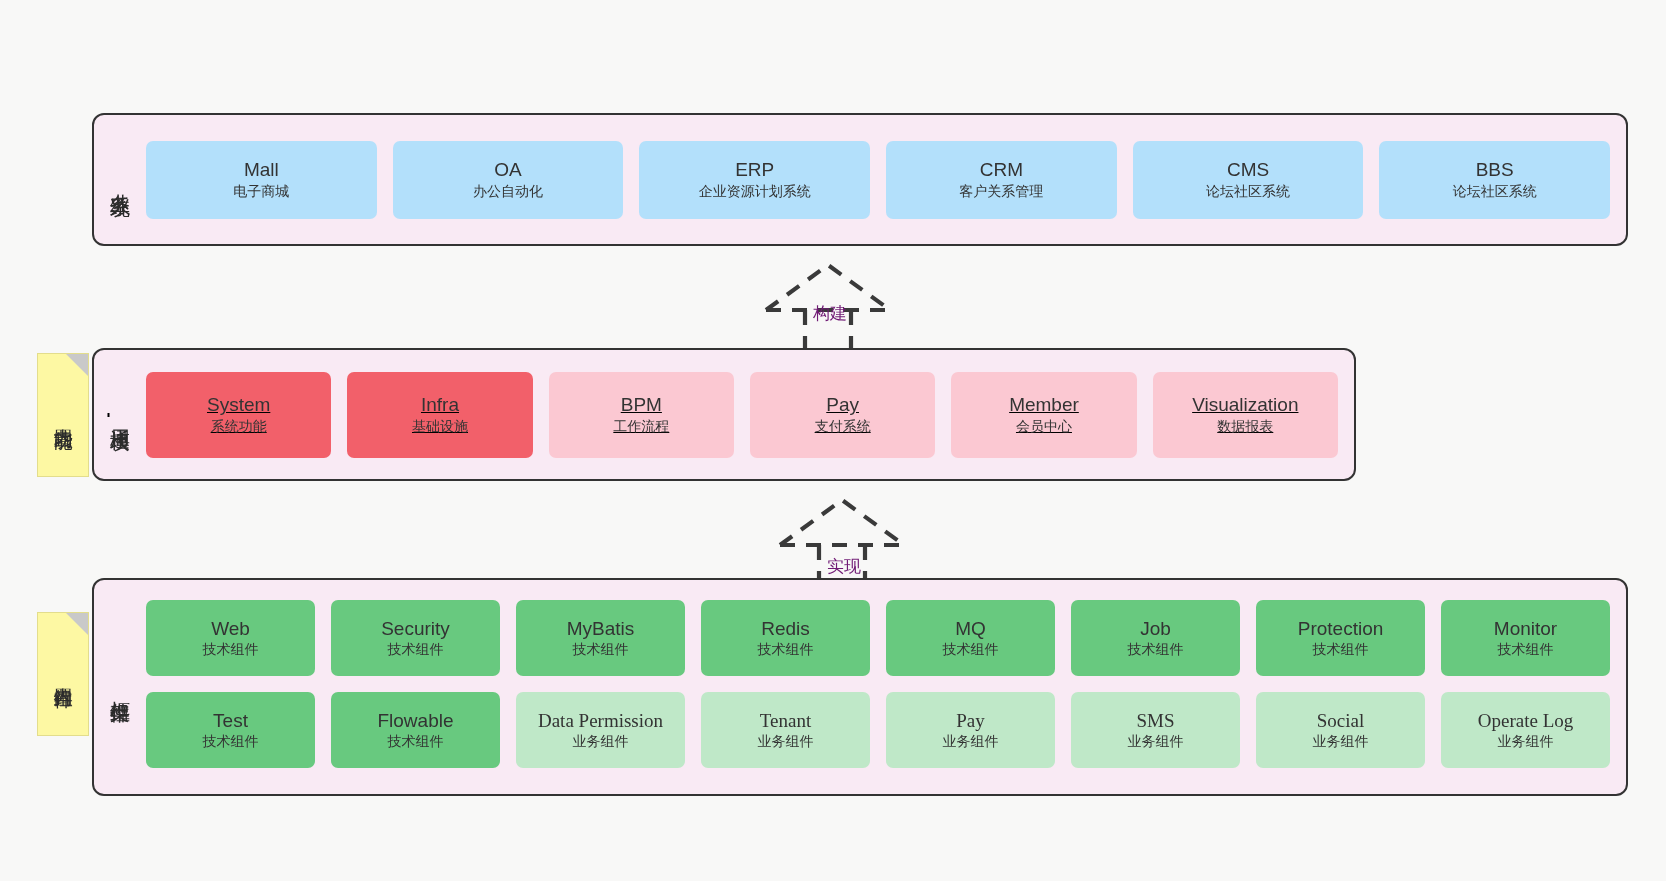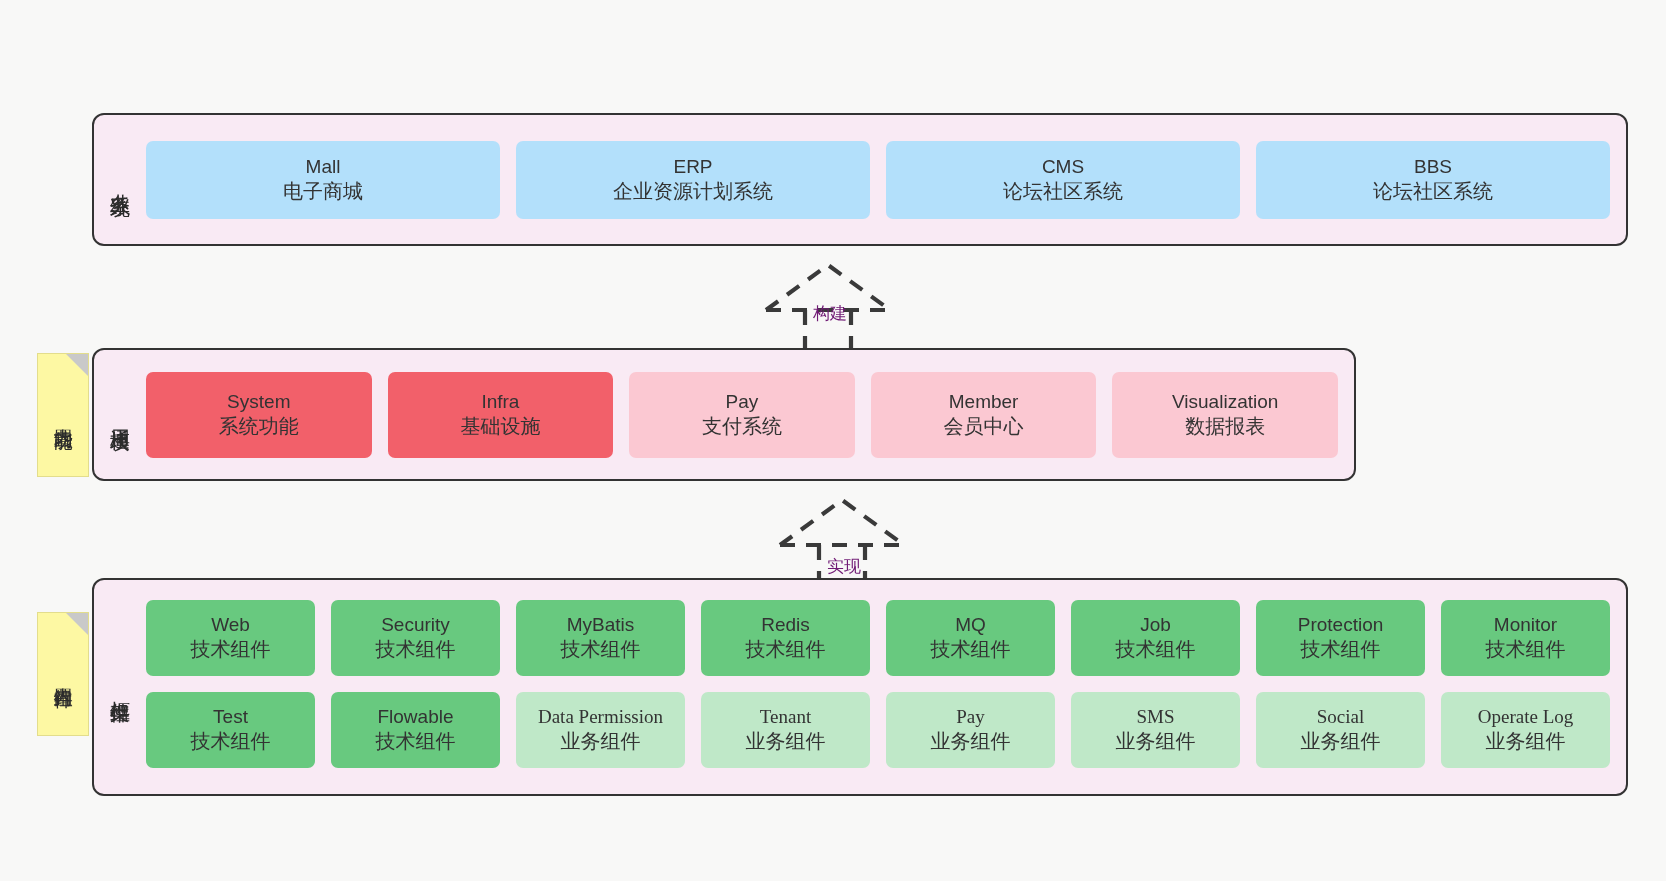--- a/index.html
+++ b/index.html
@@ -56,21 +56,21 @@
     display: flex;
     flex-direction: column;
     align-items: center;
     justify-content: center;
     color: #333333;
     line-height: 1.28;
     padding: 6px 4px;
     user-select: none;
   }
   .node .t1 { font-size: 19px; }
-  .node .t2 { font-size: 20px; }
+  .node .t2 { font-size: 14px; }
   .node.blue  { background: #b3e0fb; height: 78px; }
   .node.red   { background: #f2606a; height: 86px; }
   .node.pink  { background: #fbc8d2; height: 86px; }
   .node.green { background: #68c97f; height: 76px; }
   .node.lgreen{ background: #bfe8c8; height: 76px; font-family: Liberation Serif, serif; }
 
   
   .sticky {
     position: absolute;
     width: 52px;
@@ -114,22 +114,30 @@
 
   <div class="layer" id="layer-business" style="left:92px; top:113px; width:1536px; height:133px;">
     <div class="layer-title">业务系统</div>
     <div class="layer-body">
 
       <div class="node blue">
         <span class="t1">Mall</span>
         <span class="t2">电子商城</span>
       </div>
       <div class="node blue">
+        <span class="t1">OA</span>
+        <span class="t2">办公自动化</span>
+      </div>
+      <div class="node blue">
         <span class="t1">ERP</span>
         <span class="t2">企业资源计划系统</span>
+      </div>
+      <div class="node blue">
+        <span class="t1">CRM</span>
+        <span class="t2">客户关系管理</span>
       </div>
       <div class="node blue">
         <span class="t1">CMS</span>
         <span class="t2">论坛社区系统</span>
       </div>
       <div class="node blue">
         <span class="t1">BBS</span>
         <span class="t2">论坛社区系统</span>
       </div>
 
@@ -144,31 +152,35 @@
       <path d="M 98 52 L 98 92" fill="none" stroke="#3a3a3a" stroke-width="4.2" stroke-dasharray="15 11" stroke-linecap="butt"></path>
     </svg>
     <div class="uml-label" style="left:60px; top:44px;">构建</div>
   </div>
 
   <div class="sticky" id="sticky-builtin-function" style="left:37px; top:353px; height:124px;">
     <span>内置功能</span>
     <span class="fold"></span>
   </div>
 
-  <div class="layer" id="layer-common" style="left:92px; top:348px; width:1264px; height:133px;">
+  <div class="layer" id="layer-common" style="left:92px; top:348px; width:1264px; height:133px;text-decoration:underline;">
     <div class="layer-title">通用模块</div>
     <div class="layer-body">
 
       <div class="node red">
         <span class="t1">System</span>
         <span class="t2">系统功能</span>
       </div>
       <div class="node red">
         <span class="t1">Infra</span>
         <span class="t2">基础设施</span>
+      </div>
+      <div class="node pink">
+        <span class="t1">BPM</span>
+        <span class="t2">工作流程</span>
       </div>
       <div class="node pink">
         <span class="t1">Pay</span>
         <span class="t2">支付系统</span>
       </div>
       <div class="node pink">
         <span class="t1">Member</span>
         <span class="t2">会员中心</span>
       </div>
       <div class="node pink">

